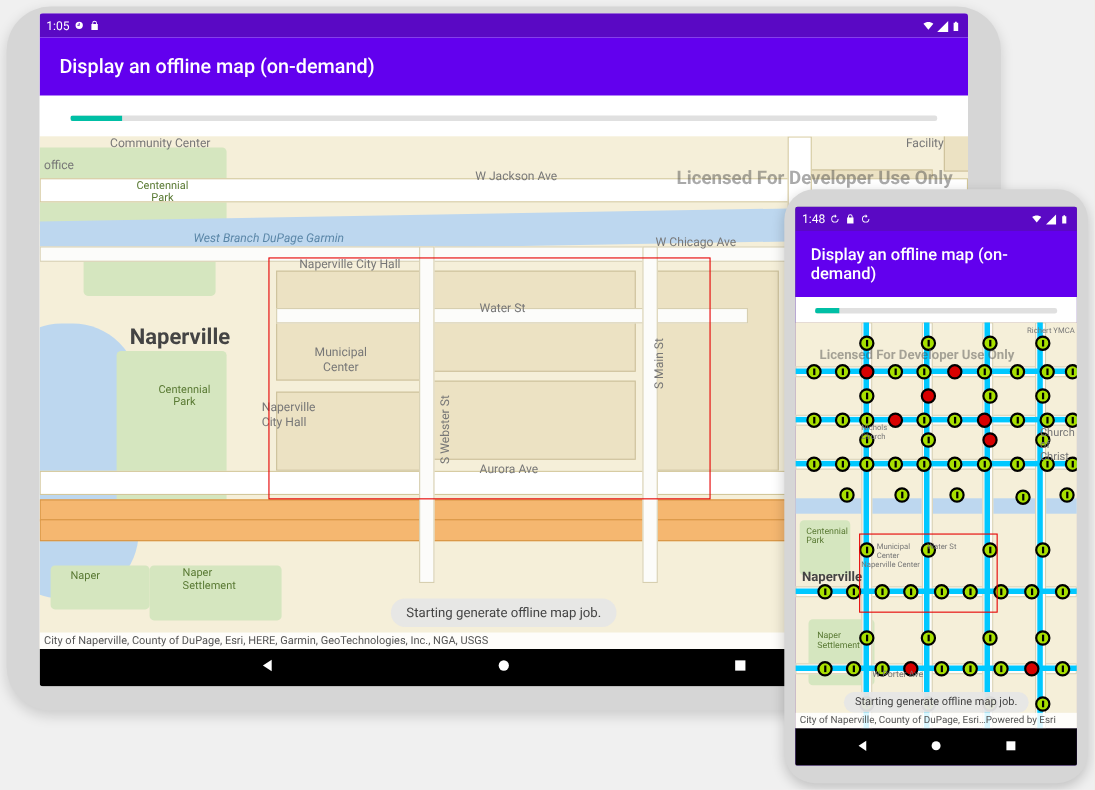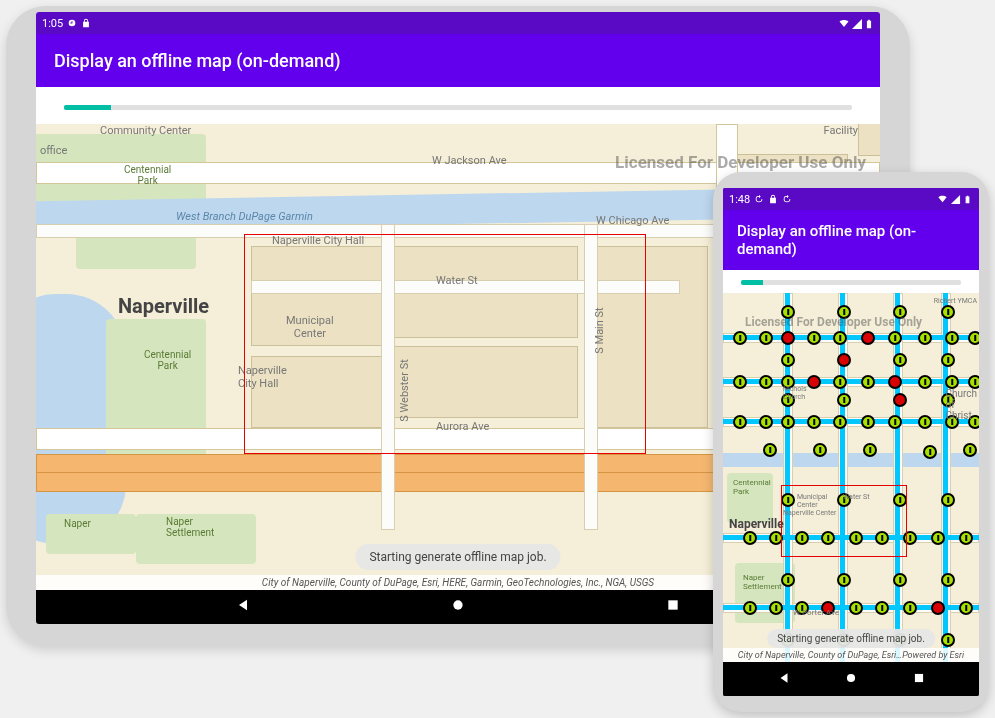--- a/index.html
+++ b/index.html
@@ -201,24 +201,23 @@
   .phone-screen .toast { font-size:10px; bottom:14px; padding:4px 10px;}
 
   .attribution {
     position:absolute;
     left:0; right:0; bottom:0;
     background:rgba(255,255,255,0.85);
     color:#555;
     font-size:10px;
     padding:2px 4px;
     display:flex;
-    justify-content:center;
+    justify-content:flex-start;
     white-space:nowrap;
     overflow:hidden;
-    font-style:italic;
   }
   .phone-screen .attribution { font-size:9px; }
 
   .nav-bar {
     height:34px;
     background:#000;
     display:flex;
     align-items:center;
     justify-content:space-evenly;
   }

